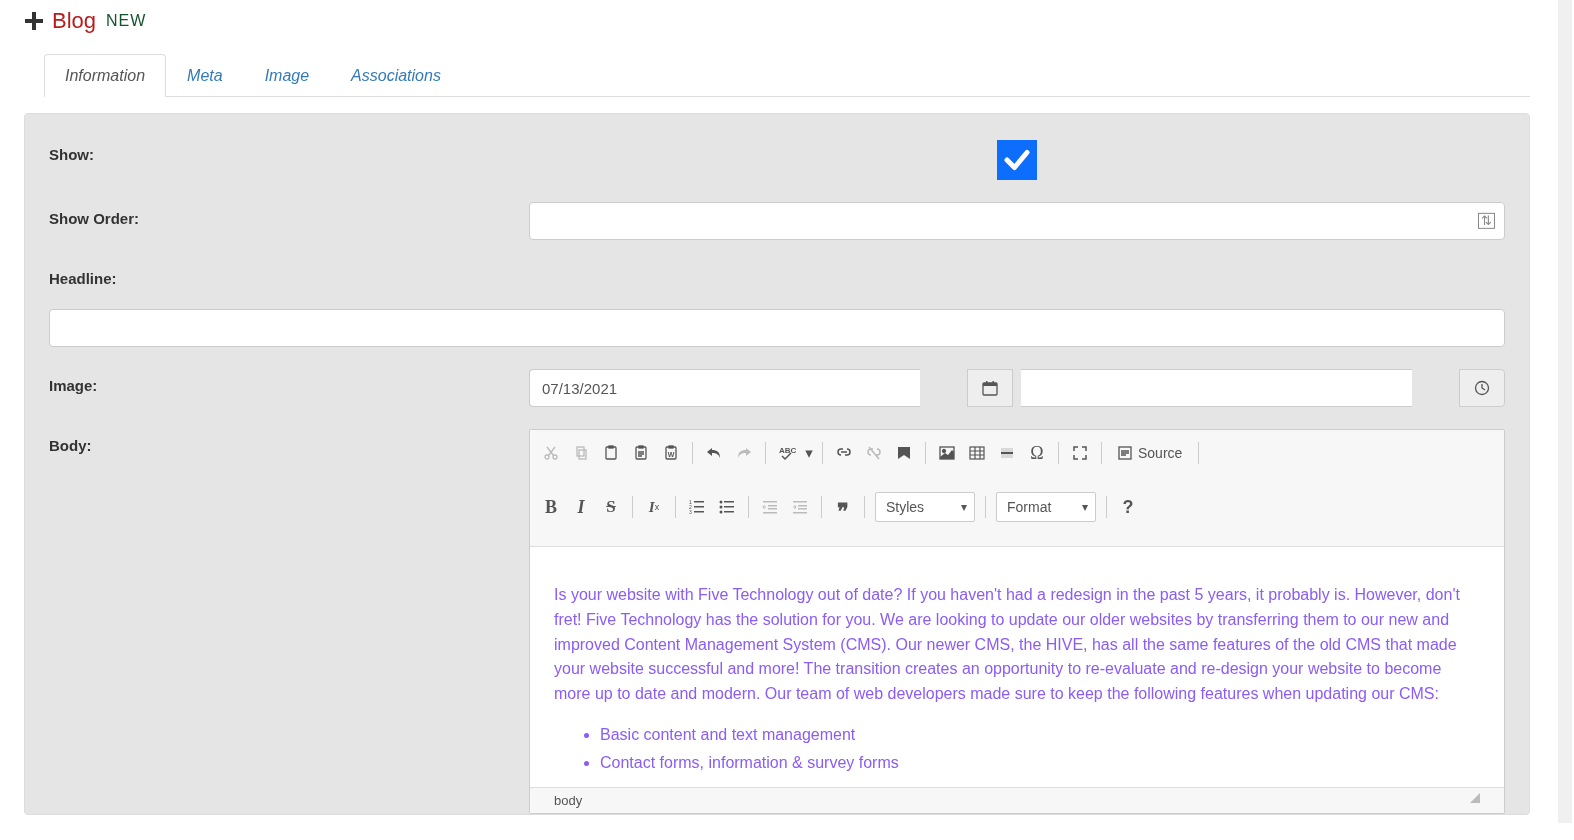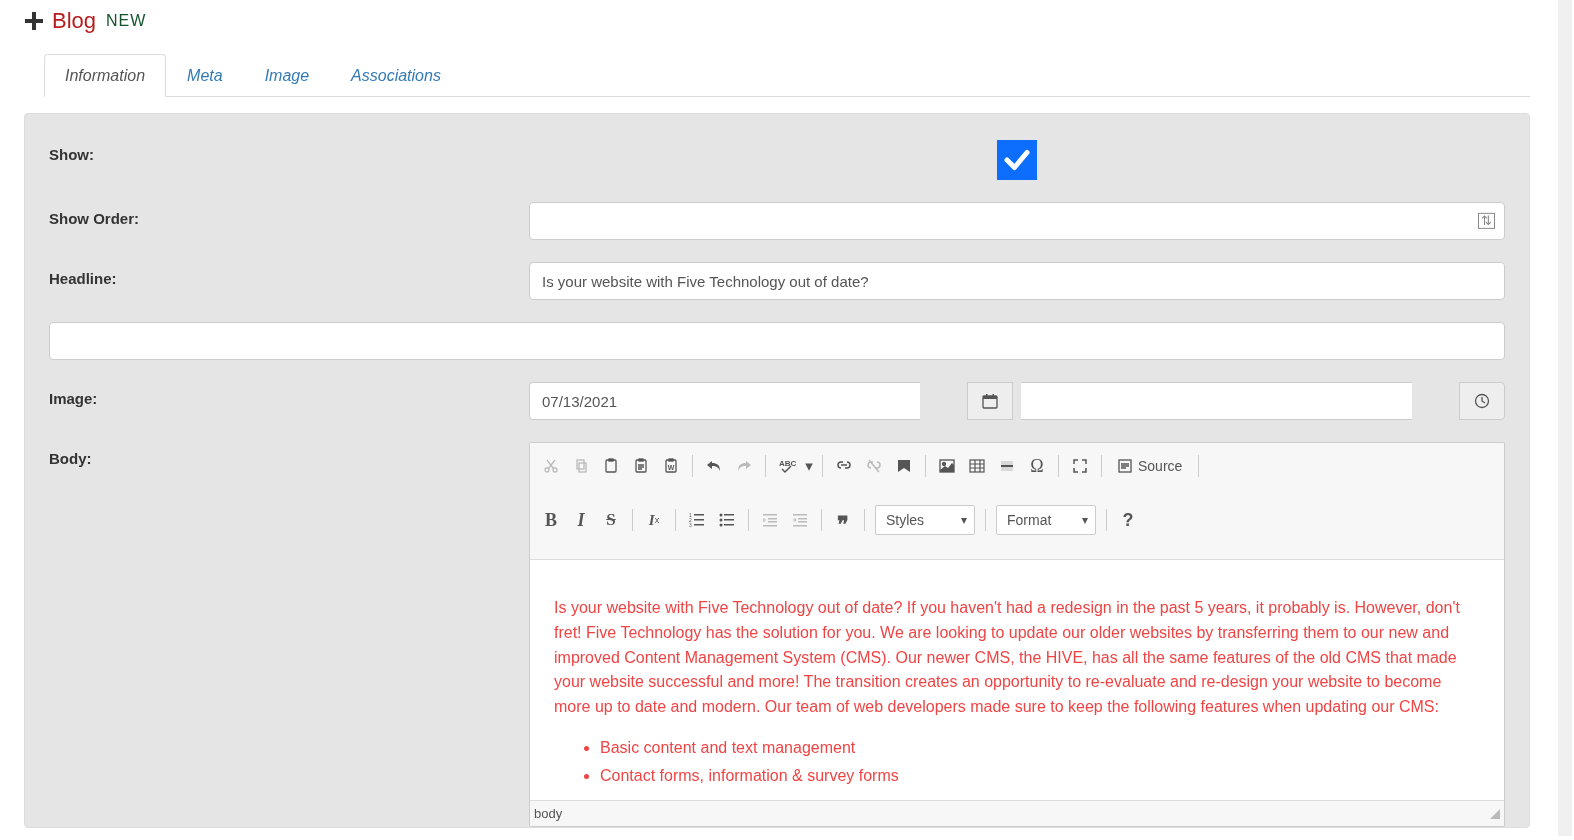--- a/index.html
+++ b/index.html
@@ -221,36 +221,36 @@
   }
   .bold-btn { font-weight: 800; font-family: Georgia, serif; font-size:18px;}
   .italic-btn { font-style: italic; font-family: Georgia, serif; font-size:18px; font-weight:700;}
   .strike-btn { text-decoration: line-through; font-family: Georgia, serif; font-size:17px; font-weight:700;}
   .quote-btn { font-family: Georgia, serif; font-size:22px; font-weight:700; line-height:0.4; padding-top:10px;}
 
   .editor-body-wrap { position: relative; }
   .editor-body {
     padding: 20px 24px;
     font-size: 16px;
-    color: #ef4444;
+    color: #8b5cf6;
     line-height: 1.55;
     height: 240px;
     overflow-y: scroll;
   }
   .editor-body ul { margin: 12px 0 0 0; padding-left: 46px; }
   .editor-body li { list-style: disc; margin: 3px 0; }
   .editor-footer {
     background: #f7f7f7;
     border-top: 1px solid #ddd;
-    padding: 5px 4px;
+    padding: 5px 24px;
     font-size: 13px;
     color: #555;
     display:flex;
     justify-content:space-between;
-    align-items:center;
+    align-items:flex-start;
   }
   .resize-handle {
     width:0;height:0;
     border-style:solid;
     border-width:0 0 10px 10px;
     border-color:transparent transparent #bbb transparent;
     cursor:nwse-resize;
   }
   .main-scroll {
     position:absolute; right:2px; top:0; bottom:16px; width:14px;
@@ -299,23 +299,20 @@
     <div class="form-row">
       <div class="form-label">Show Order:</div>
       <div class="form-control-wrap input-with-icon">
         <input class="form-input" value="" style="">
         <span class="input-icon-right">⇅</span>
       </div>
     </div>
 
     <div class="form-row">
       <div class="form-label">Headline:</div>
-      <div class="form-control-wrap">
-        <input class="form-input" value="Is your website with Five Technology out of date?" style="">
-      </div>
     </div>
 
     <div class="form-row">
       <div class="form-control-wrap">
         <input class="form-input" value="" style="">
       </div>
     </div>
 
     <div class="form-row">
       <div class="form-label">Image:</div>

